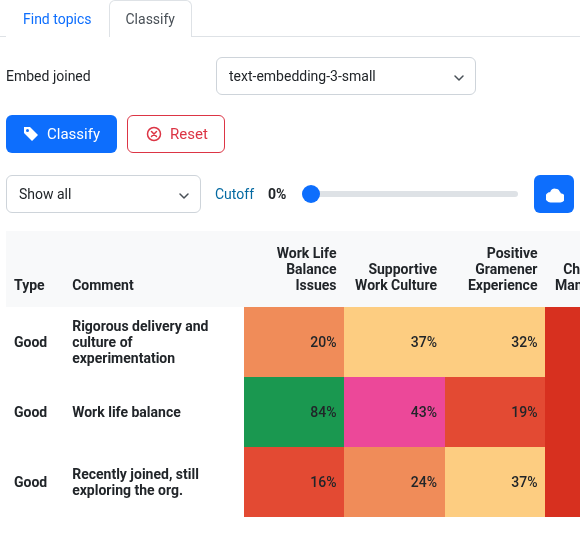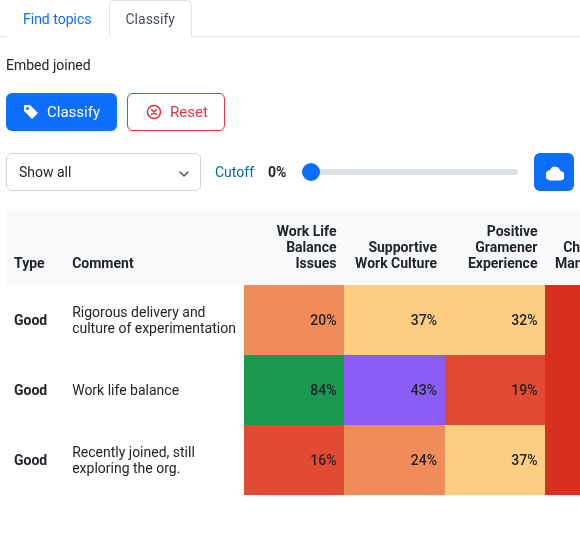--- a/index.html
+++ b/index.html
@@ -114,34 +114,42 @@
   thead th {
     background:#f8f9fa; font-weight:700;
     text-align:right; vertical-align:bottom;
     padding-top:14px; padding-bottom:14px;
   }
   thead th.type-h, thead th.comment-h { text-align:left; }
   col.c-type    { width: 55px; }
   col.c-comment { width: 170px; }
   col.c-v       { width: 95px; }
   tbody td.type-c { font-weight:700; }
-  tbody td.comment-c { font-weight:400; }
+  tbody td.comment-c { font-weight:700; }
   tbody td.val-c  { text-align:right; font-weight:500; }
   tbody tr { height: 70px; }
 </style>
 </head>
 <body>
 
 <div class="tabs">
   <div class="tab">Find topics</div>
   <div class="tab active">Classify</div>
 </div>
 
 <div class="form-row">
   <div class="form-label">Embed joined</div>
+  <div class="select">
+    <span>text-embedding-3-small</span>
+    <span class="chevron">
+      <svg viewBox="0 0 12 12" width="12" height="12">
+          <path d="M2 4l4 4 4-4" stroke="#495057" stroke-width="1.5" fill="none" stroke-linecap="round" stroke-linejoin="round"></path>
+        </svg>
+    </span>
+  </div>
 </div>
 
 <div class="btn-row">
   <div class="btn btn-primary">
     <span class="icon">
       <svg viewBox="0 0 16 16" width="16" height="16">
           <path fill="#fff" d="M1 1h6l8 8-6 6-8-8V1zm3.5 2a1.5 1.5 0 100 3 1.5 1.5 0 000-3z"></path>
         </svg>
     </span>
     <span>Classify</span>
@@ -206,21 +214,21 @@
           <td class="comment-c">Rigorous delivery and culture of experimentation</td>
           <td class="val-c" style="background: rgb(240, 140, 89);">20%</td>
           <td class="val-c" style="background: rgb(253, 205, 129);">37%</td>
           <td class="val-c" style="background: rgb(253, 205, 129);">32%</td>
           <td class="val-c" style="background: rgb(215, 48, 31);"></td>
         </tr>
         <tr>
           <td class="type-c">Good</td>
           <td class="comment-c">Work life balance</td>
           <td class="val-c" style="background: rgb(26, 152, 80);">84%</td>
-          <td class="val-c" style="background: #8b5cf6;">43%</td>
+          <td class="val-c" style="background: #ec4899;">43%</td>
           <td class="val-c" style="background: rgb(227, 74, 51);">19%</td>
           <td class="val-c" style="background: rgb(215, 48, 31);"></td>
         </tr>
         <tr>
           <td class="type-c">Good</td>
           <td class="comment-c">Recently joined, still exploring the org.</td>
           <td class="val-c" style="background: rgb(227, 74, 51);">16%</td>
           <td class="val-c" style="background: rgb(240, 140, 89);">24%</td>
           <td class="val-c" style="background: rgb(253, 205, 129);">37%</td>
           <td class="val-c" style="background: rgb(215, 48, 31);"></td>

